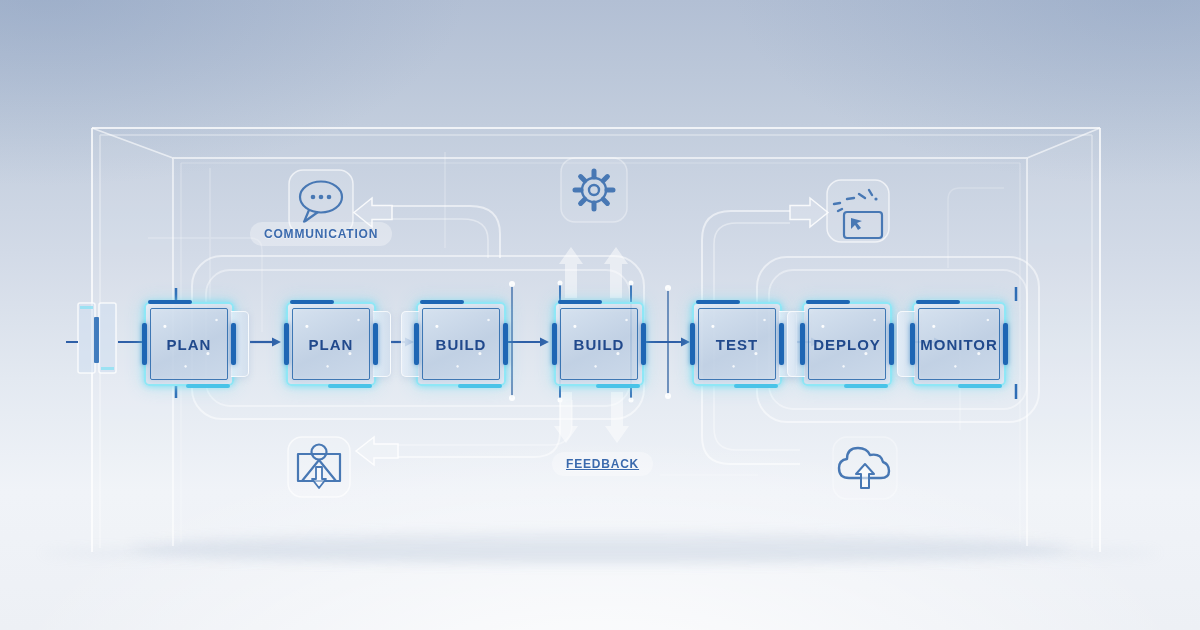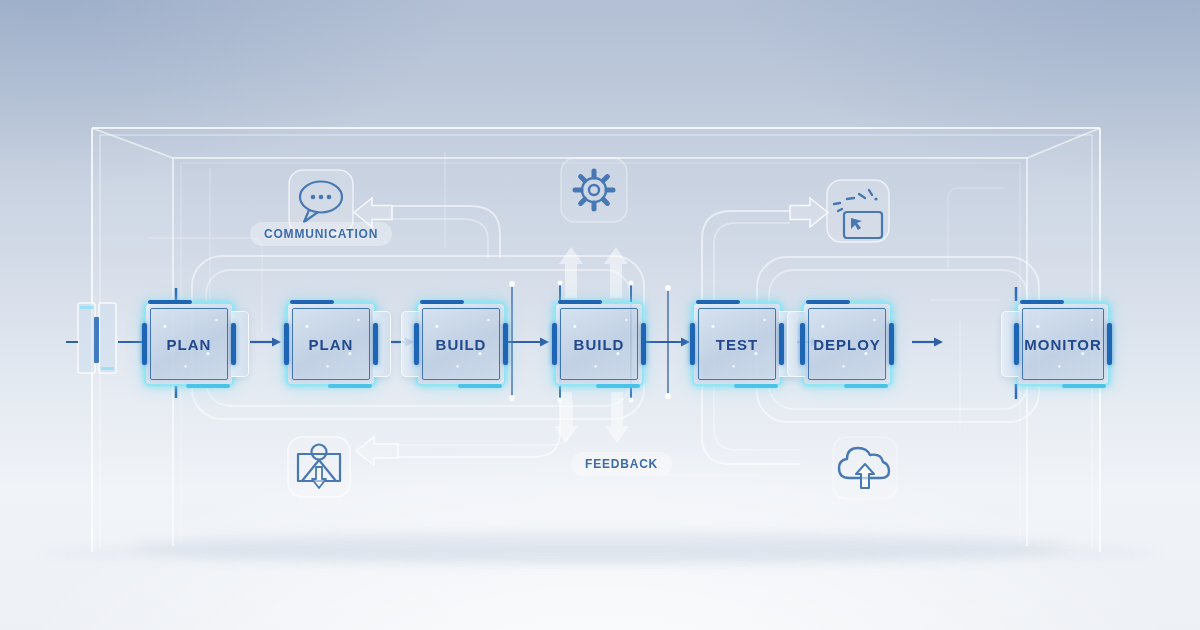--- a/index.html
+++ b/index.html
@@ -33,28 +33,28 @@
   .bar-l{left:-4px}.bar-r{right:-4px}
   .edge{position:absolute;height:4px;border-radius:2px;}
   .edge-t{top:-4px;left:2px;width:44px;background:#1e66b4;}
   .edge-b{bottom:-4px;right:2px;width:44px;background:#49c3e8;}
   .flap{position:absolute;top:7px;bottom:7px;width:17px;
     background:linear-gradient(90deg, rgba(228,237,247,.9), rgba(205,219,236,.65));
     border:1px solid rgba(255,255,255,.75);box-shadow:0 2px 6px rgba(140,165,200,.25);}
   .flap-right .flap{right:-17px;border-left:none;border-radius:0 5px 5px 0;}
   .flap-left  .flap{left:-17px;border-right:none;border-radius:5px 0 0 5px;}
   .s1{left:144px}.s2{left:286px}.s3{left:416px}.s4{left:554px}
-  .s5{left:692px}.s6{left:802px}.s7{left:1016px;width:90px}
+  .s5{left:692px}.s6{left:802px}.s7{left:912px;width:90px}
   
   .pill{position:absolute;z-index:5;background:rgba(255,255,255,.32);border-radius:16px;
     padding:5px 14px;font-size:12px;font-weight:700;letter-spacing:.8px;color:#3b6aad;
     text-shadow:0 1px 0 rgba(255,255,255,.45);}
   #pill-comm{left:250px;top:222px;}
   #pill-auto{left:534px;top:219px;}
-  #pill-feedback{left:571px;top:452px;}
+  #pill-feedback{left:552px;top:452px;text-decoration:underline;}
 </style>
 </head>
 <body>
 
 <div class="scene">
 
   <svg class="decor" width="1200" height="630" viewBox="0 0 1200 630">
     <defs>
       <filter id="soft" x="-50%" y="-50%" width="200%" height="200%">
         <feGaussianBlur stdDeviation="6"></feGaussianBlur>

